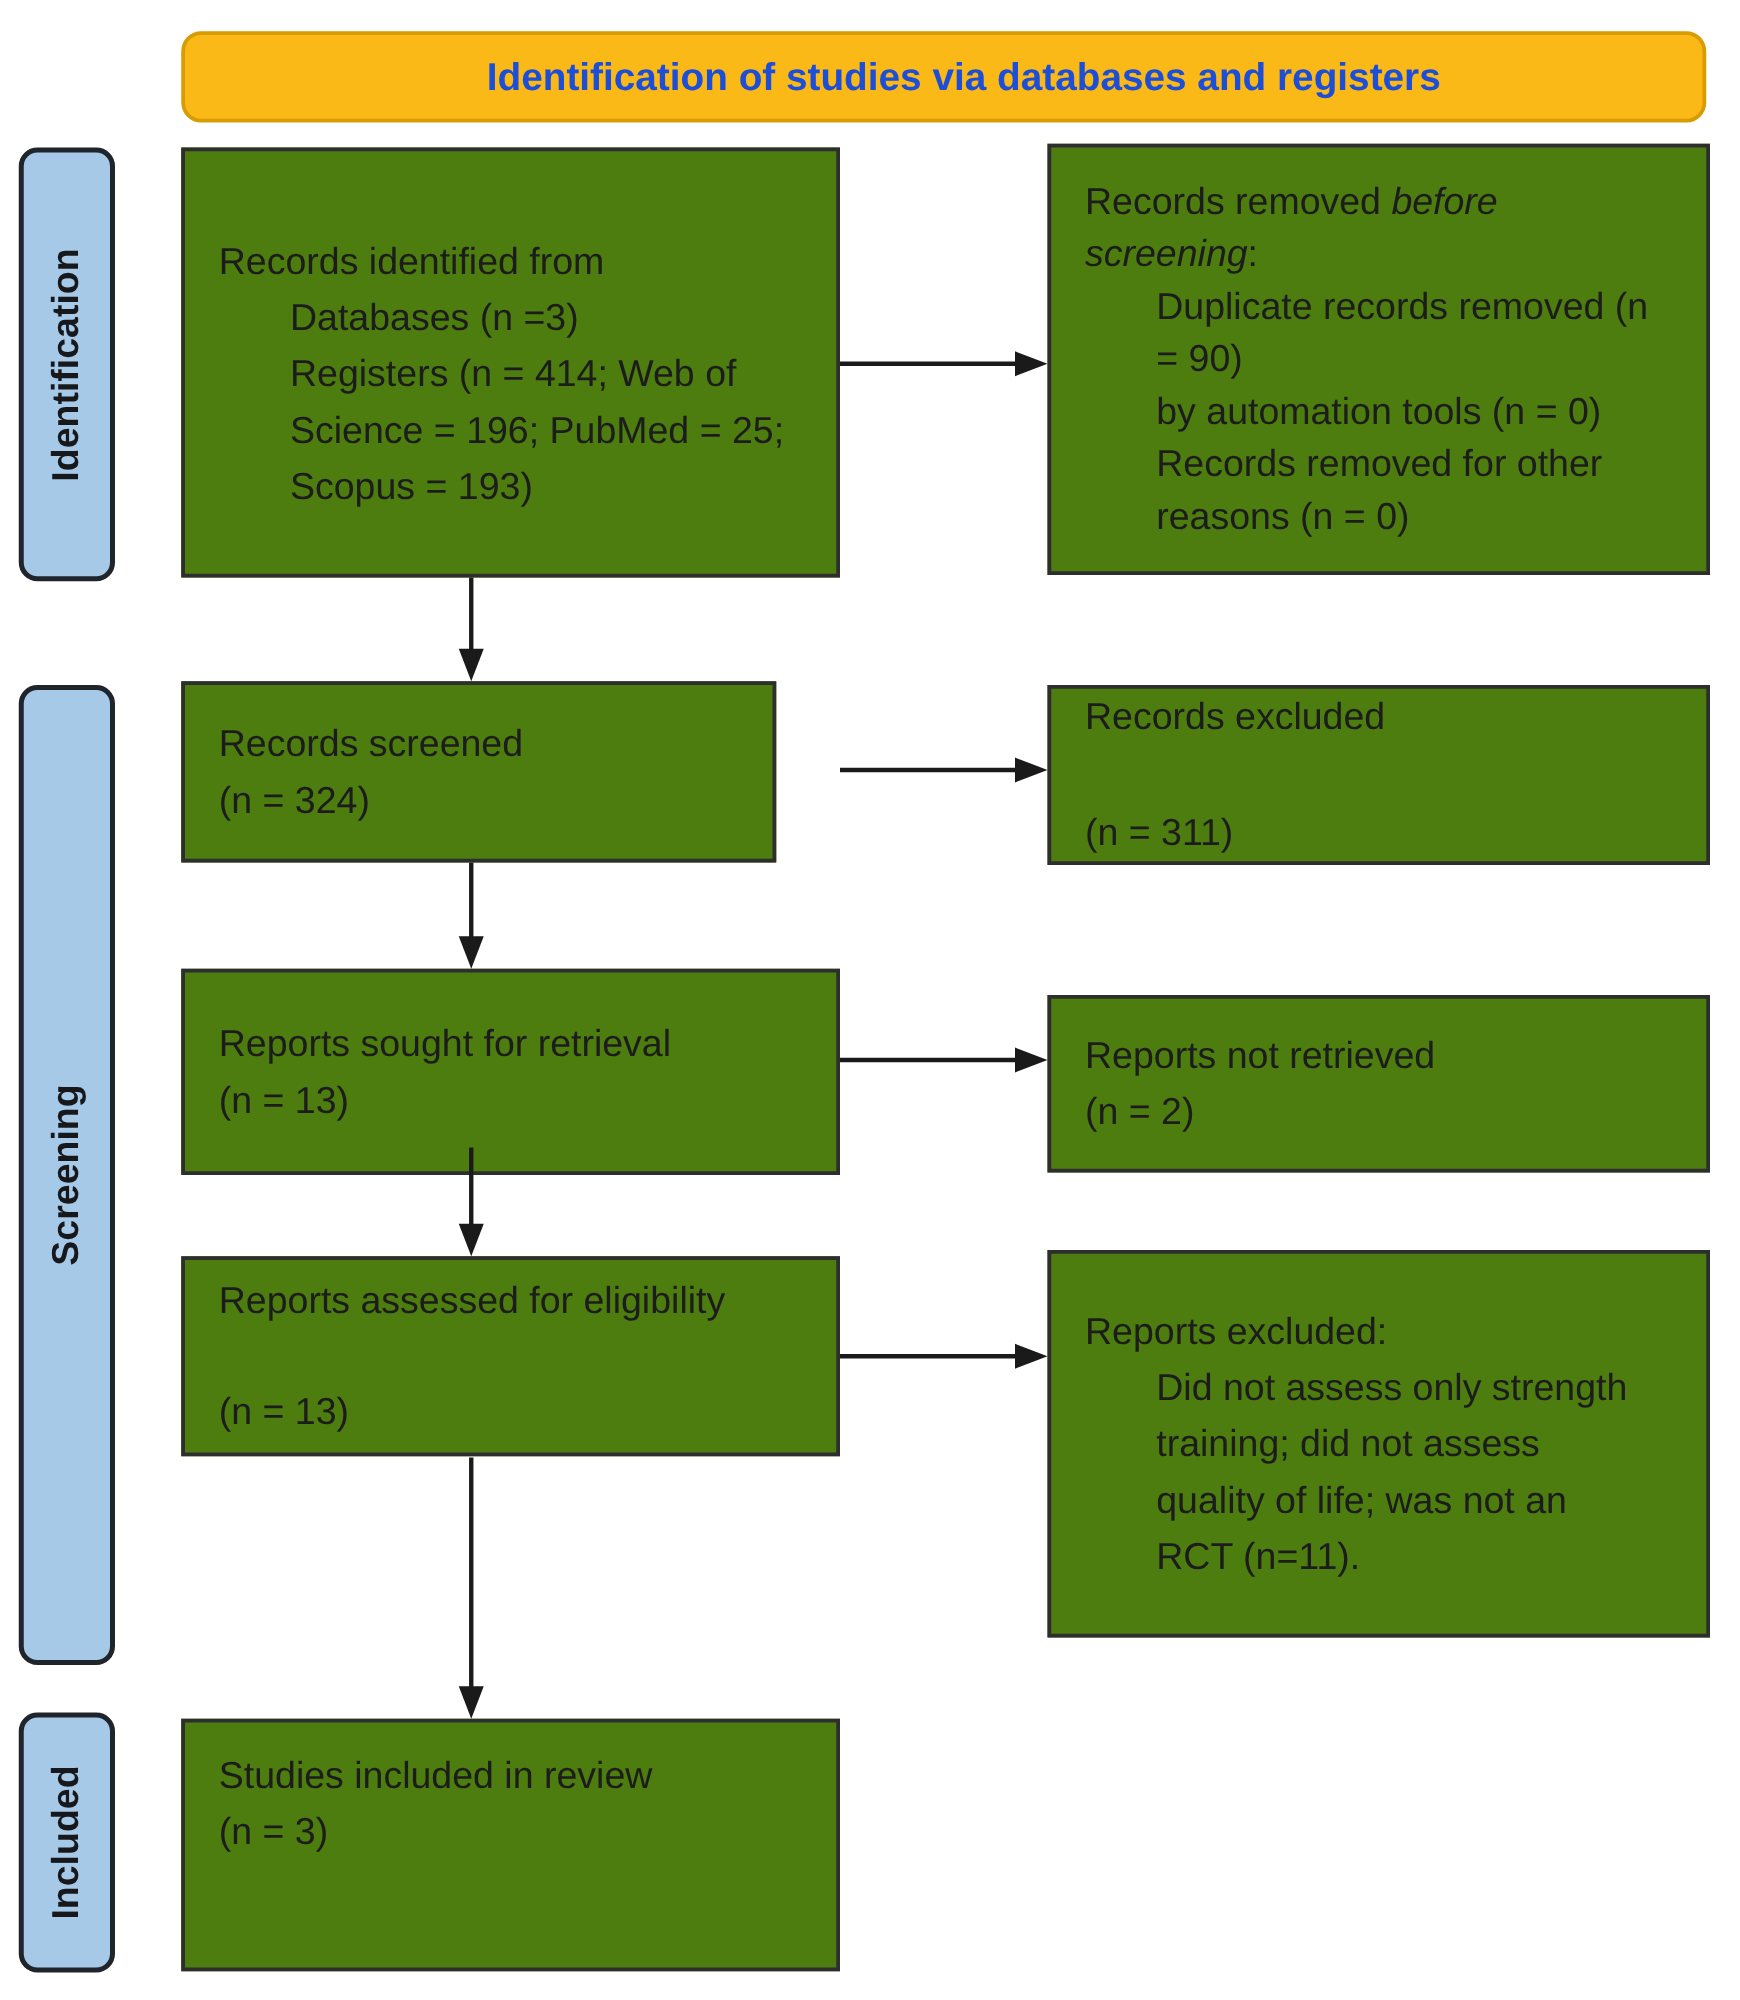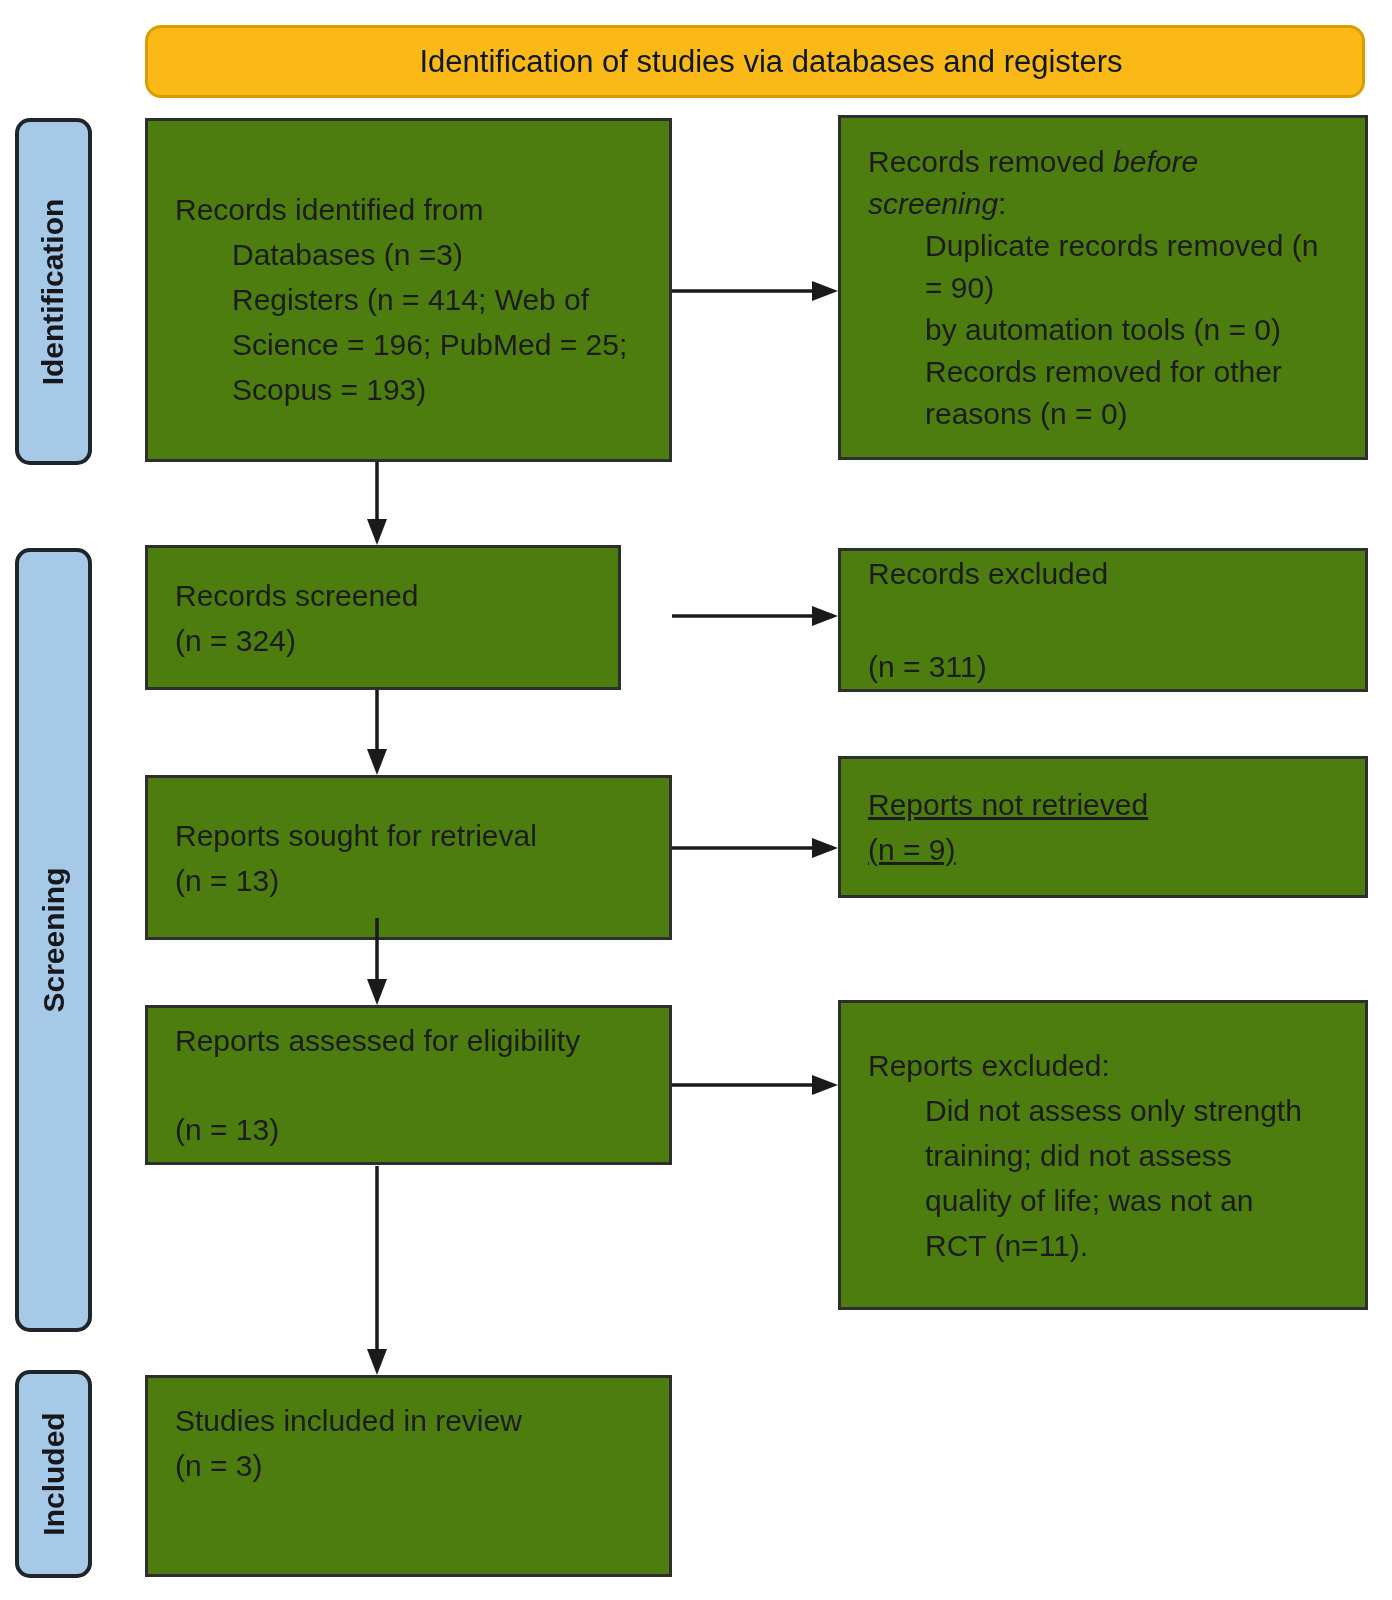--- a/index.html
+++ b/index.html
@@ -10,21 +10,21 @@
   html,body{margin:0;padding:0;background:#fff;}
   .canvas{
     position:relative;width:1392px;height:1600px;background:#fff;
     font-family:"Liberation Sans", sans-serif;color:var(--text);overflow:hidden;
   }
   .header{
     position:absolute;left:145px;top:25px;width:1220px;height:73px;
     background:var(--header-fill);border:3px solid var(--header-border);border-radius:16px;
     display:flex;align-items:center;justify-content:center;box-sizing:border-box;
   }
-  .header-title{font-size:31px;font-weight:normal;color:#0f172a;margin-left:32px;}
+  .header-title{font-size:31px;font-weight:bold;color:#1d4ed8;margin-left:32px;}
   .stage{
     position:absolute;left:15px;width:77px;background:var(--stage-fill);
     border:4px solid var(--stage-border);border-radius:15px;box-sizing:border-box;
     display:flex;align-items:center;justify-content:center;
   }
   .stage-text{
     transform:rotate(-90deg);white-space:nowrap;font-size:30px;font-weight:bold;color:#17181c;
   }
   .stage-identification{top:118px;height:347px;}
   .stage-screening{top:548px;height:784px;}
@@ -35,21 +35,21 @@
     padding-left:27px;padding-right:8px;font-size:30px;
   }
   .box .line{line-height:45px;white-space:nowrap;}
   .box--tight .line{line-height:42px;}
   .line.indent{margin-left:57px;}
   .box-b1{left:145px;top:118px;width:527px;height:344px;padding-top:18px;}
   .box-r1{left:838px;top:115px;width:530px;height:345px;}
   .box-b2{left:145px;top:545px;width:476px;height:145px;}
   .box-r2{left:838px;top:548px;width:530px;height:144px;justify-content:space-between;}
   .box-b3{left:145px;top:775px;width:527px;height:165px;}
-  .box-r3{left:838px;top:756px;width:530px;height:142px;text-decoration:underline;}
+  .box-r3{left:838px;top:796px;width:530px;height:142px;}
   .box-b4{left:145px;top:1005px;width:527px;height:160px;gap:44px;}
   .box-r4{left:838px;top:1000px;width:530px;height:310px;}
   .box-b5{left:145px;top:1375px;width:527px;height:202px;padding-bottom:66px;}
   .arrows{position:absolute;left:0;top:0;pointer-events:none;}
   .it{font-style:italic;}
 </style>
 </head>
 <body>
 
 <div class="canvas">
@@ -96,21 +96,21 @@
     <div class="line">(n = 311)</div>
   </div>
 
   <div class="box box-b3">
     <div class="line">Reports sought for retrieval</div>
     <div class="line">(n = 13)</div>
   </div>
 
   <div class="box box-r3">
     <div class="line">Reports not retrieved</div>
-    <div class="line">(n = 9)</div>
+    <div class="line">(n = 2)</div>
   </div>
 
   <div class="box box-b4">
     <div class="line">Reports assessed for eligibility</div>
     <div class="line">(n = 13)</div>
   </div>
 
   <div class="box box-r4">
     <div class="line">Reports excluded:</div>
     <div class="line indent">Did not assess only strength</div>

